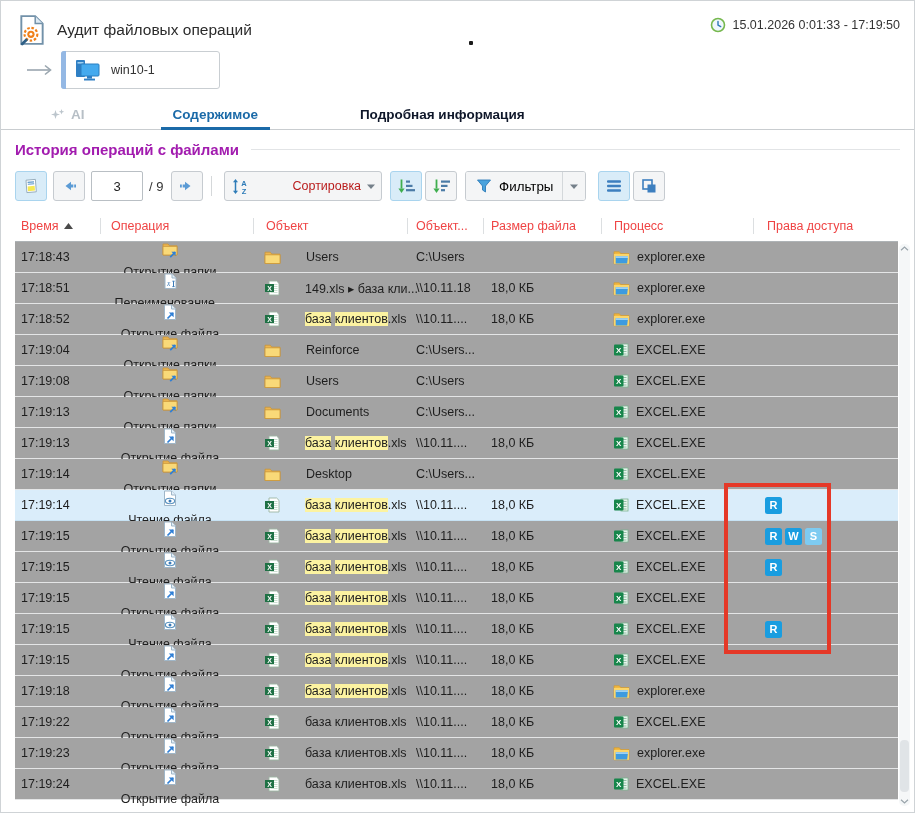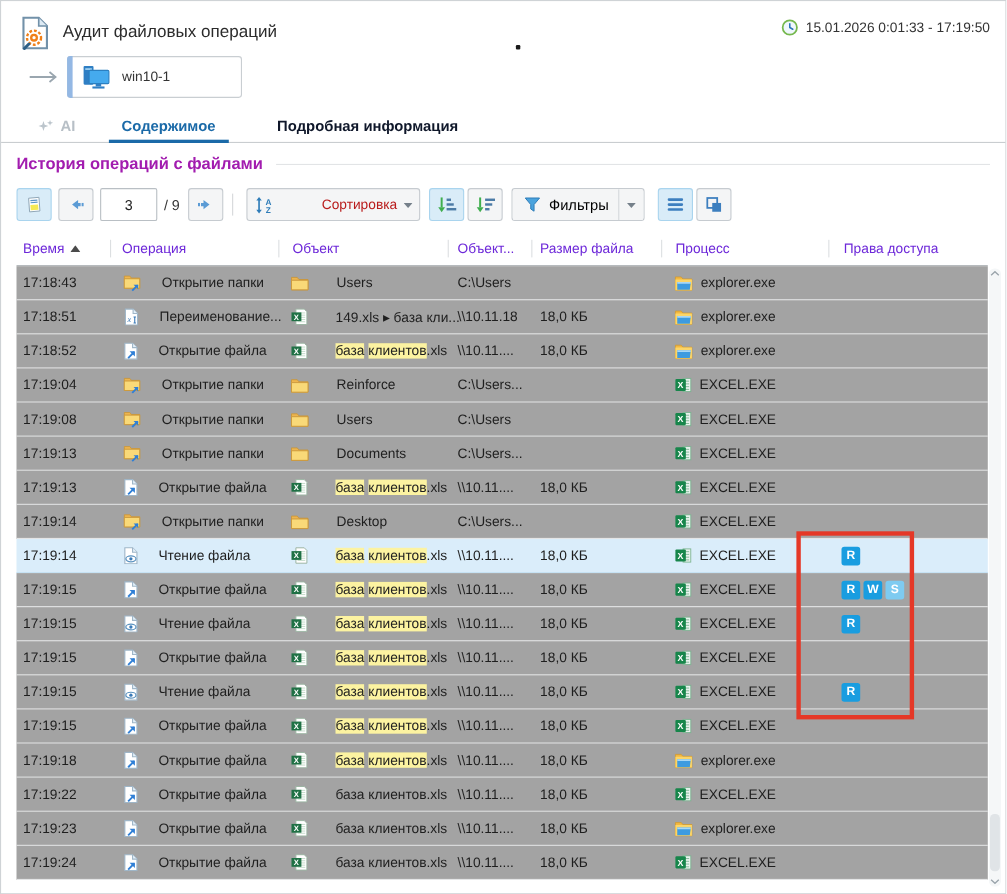--- a/index.html
+++ b/index.html
@@ -17,21 +17,21 @@
   .card{position:relative;height:38px;background:#fff;border:1px solid #c9ced2;border-radius:3px;display:flex;align-items:center;box-sizing:border-box;padding-left:12px;}
   .card .bar{position:absolute;left:-1px;top:-1px;bottom:-1px;width:5px;border-radius:3px 0 0 3px;}
   .bar.green{background:#84b848;}
   .bar.blue{background:#94b8e4;}
   .card-label{font-size:12.5px;color:#333;margin-left:10px;}
   .dots-btn{margin:0 8px 0 12px;padding:2px 3px;cursor:pointer;display:flex;}
   .flow-arrow{margin:0 6px;display:flex;}
   .cursor-dot{position:absolute;left:468px;top:40px;width:4px;height:4px;background:#1a1a1a;border-radius:1px;}
 
   
-  .tabs{position:absolute;top:98px;left:0;right:0;height:31px;border-bottom:1px solid #c9cdd0;display:flex;align-items:flex-start;padding-left:20px;box-sizing:border-box;}
+  .tabs{position:absolute;top:98px;left:0;right:0;height:31px;border-bottom:1px solid #c9cdd0;display:flex;align-items:flex-start;padding-left:36px;box-sizing:border-box;gap:46px;}
   .tab{font-size:13.5px;font-weight:bold;height:31px;display:flex;align-items:center;gap:5px;padding:0 12px;box-sizing:border-box;cursor:pointer;}
   .tab.disabled{color:#b7bfc6;}
   .tab.active{color:#1b6aa8;border-bottom:3px solid #1b6aa8;padding-top:3px;margin:0 18px;}
   .tab.normal{color:#0f172a;margin-left:14px;}
 
   
   .section-row{position:absolute;top:140px;left:14px;right:14px;display:flex;align-items:center;gap:12px;}
   .section-title{font-size:15px;font-weight:bold;color:#a21caf;white-space:nowrap;}
   .section-line{flex:1;height:1px;background:#e2e4e6;}
 
@@ -42,29 +42,29 @@
   .tbtn .lbl{font-size:12.5px;color:#b91c1c;margin-left:36px;}
   .page-input{width:52px;height:30px;border:1px solid #b9bfc4;border-radius:2px;text-align:center;font-size:13px;font-family:inherit;box-sizing:border-box;margin-left:6px;color:#222;}
   .page-total{font-size:13px;color:#333;margin:0 4px 0 6px;}
   .vsep{width:1px;height:20px;background:#d5d8da;margin:0 8px;}
   .split{display:flex;margin-left:8px;border:1px solid #c6cbd0;border-radius:3px;overflow:hidden;height:30px;box-sizing:border-box;}
   .split .seg{display:flex;align-items:center;gap:6px;background:#f4f5f6;border:none;padding:0 9px;cursor:pointer;font-family:inherit;}
   .split .seg.caret-seg{border-left:1px solid #d4d8db;padding:0 7px;}
   .ml6{margin-left:6px;}.ml8{margin-left:8px;}.ml3{margin-left:3px;}.ml12{margin-left:12px;}.ml4{margin-left:4px;}
 
   
-  .thead{position:absolute;top:210px;left:14px;right:16px;height:30px;border-bottom:1px solid #aeb3b6;font-size:12.5px;color:#6d28d9;}
+  .thead{position:absolute;top:210px;left:14px;right:16px;height:30px;border-bottom:1px solid #aeb3b6;font-size:12.5px;color:#ef4444;}
   .th{position:absolute;top:0;height:30px;display:flex;align-items:center;gap:5px;white-space:nowrap;}
   .hsep{position:absolute;top:7px;width:1px;height:16px;background:#dcdfe1;}
   .tbody{position:absolute;top:241px;left:14px;right:16px;}
   .trow{position:relative;height:30px;border-bottom:1px solid #e4e5e6;font-size:12.5px;background:#a3a3a3;}
   .trow.selected{background:#daedfa;border-bottom-color:#c6e2f4;}
   .cell{position:absolute;top:0;height:30px;display:flex;align-items:center;white-space:nowrap;}
   .c-time{left:6px;width:80px;}
-  .c-op{left:97px;width:152px;gap:18px;}
+  .c-op{left:79px;width:152px;gap:7px;flex-direction:column;}
   .c-obj{left:249px;width:150px;gap:25px;}
   .c-loc{left:401px;width:75px;}
   .c-size{left:476px;width:100px;}
   .c-proc{left:598px;width:140px;gap:7px;}
   .c-rights{left:738px;width:140px;gap:3px;padding-left:12px;box-sizing:border-box;}
   .hl{background:#fcf3a1;}
   .badge{width:17px;height:17px;border-radius:2.5px;background:#199de0;color:#fff;font-size:11px;font-weight:bold;display:flex;align-items:center;justify-content:center;}
   .badge-S{background:#7ecbf1;}
   .ic{display:flex;flex:0 0 auto;}
 

